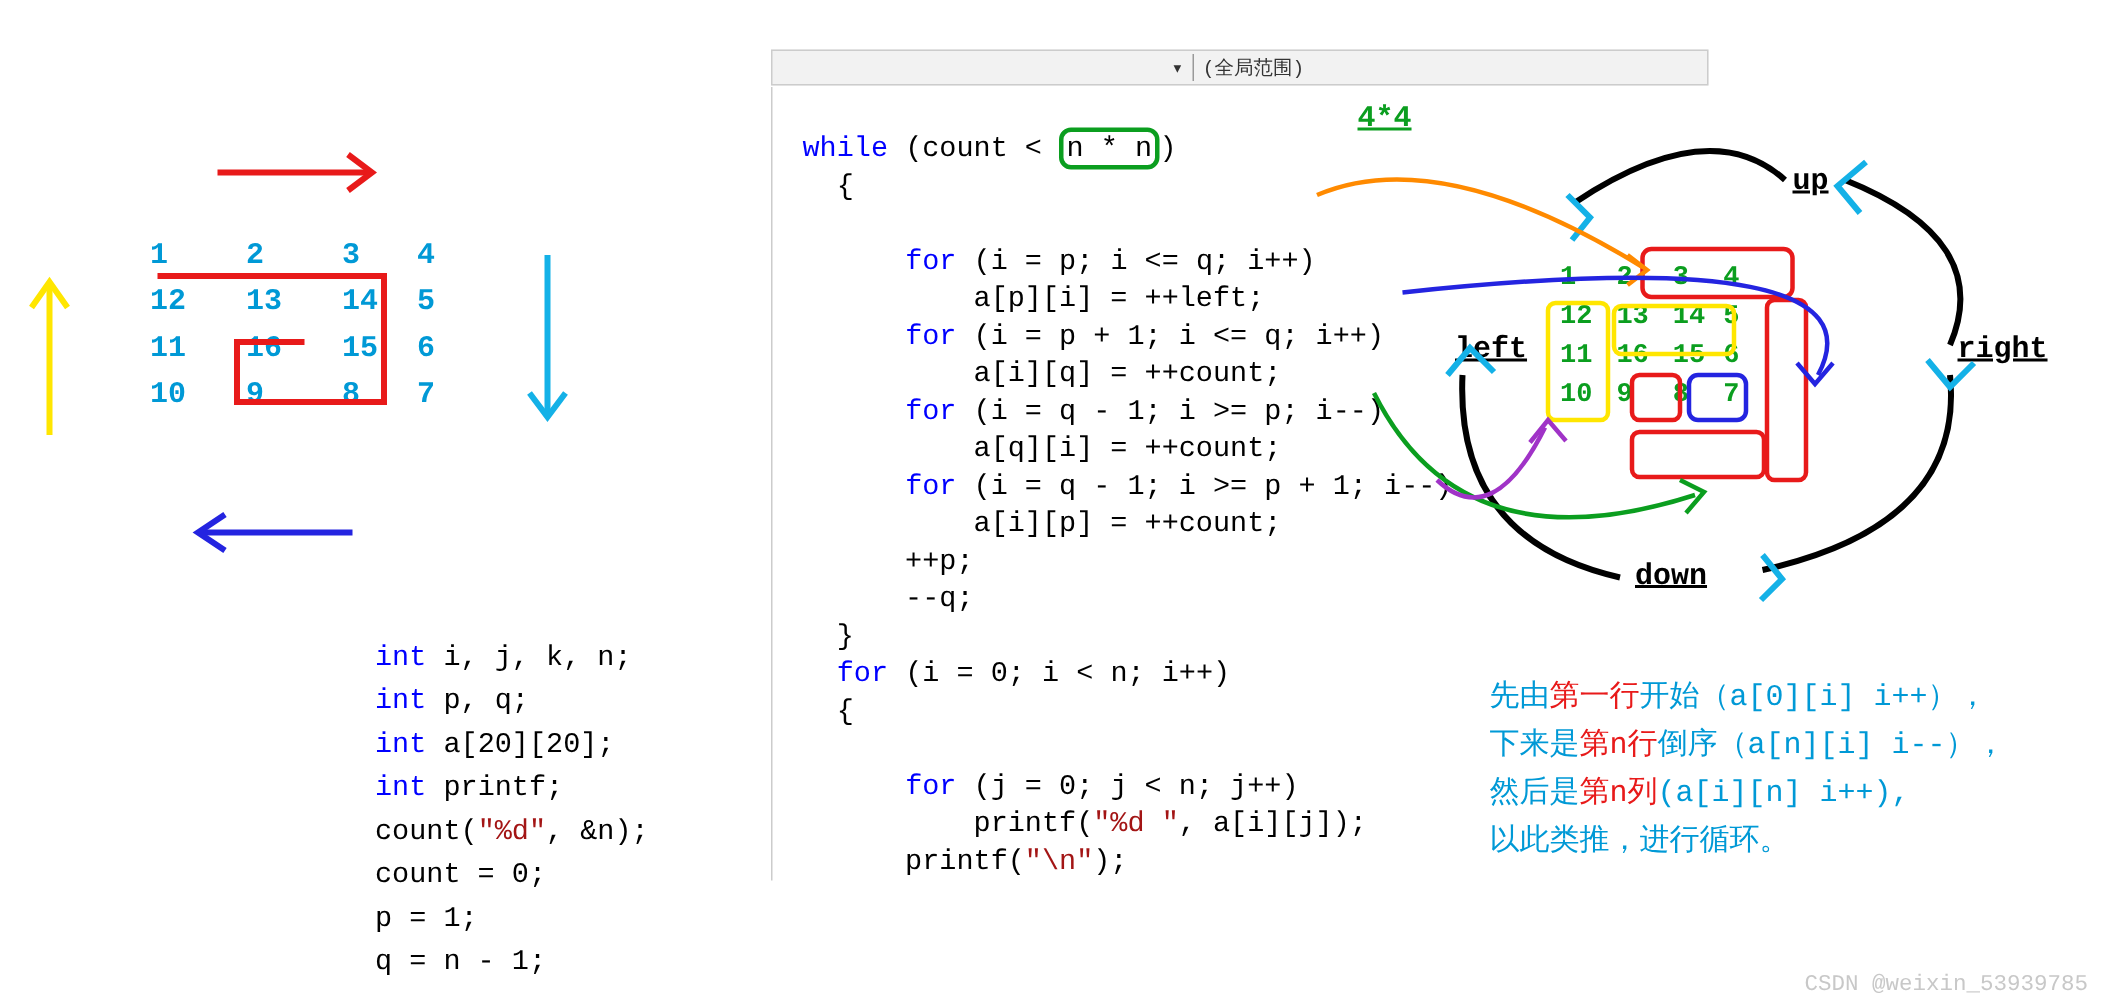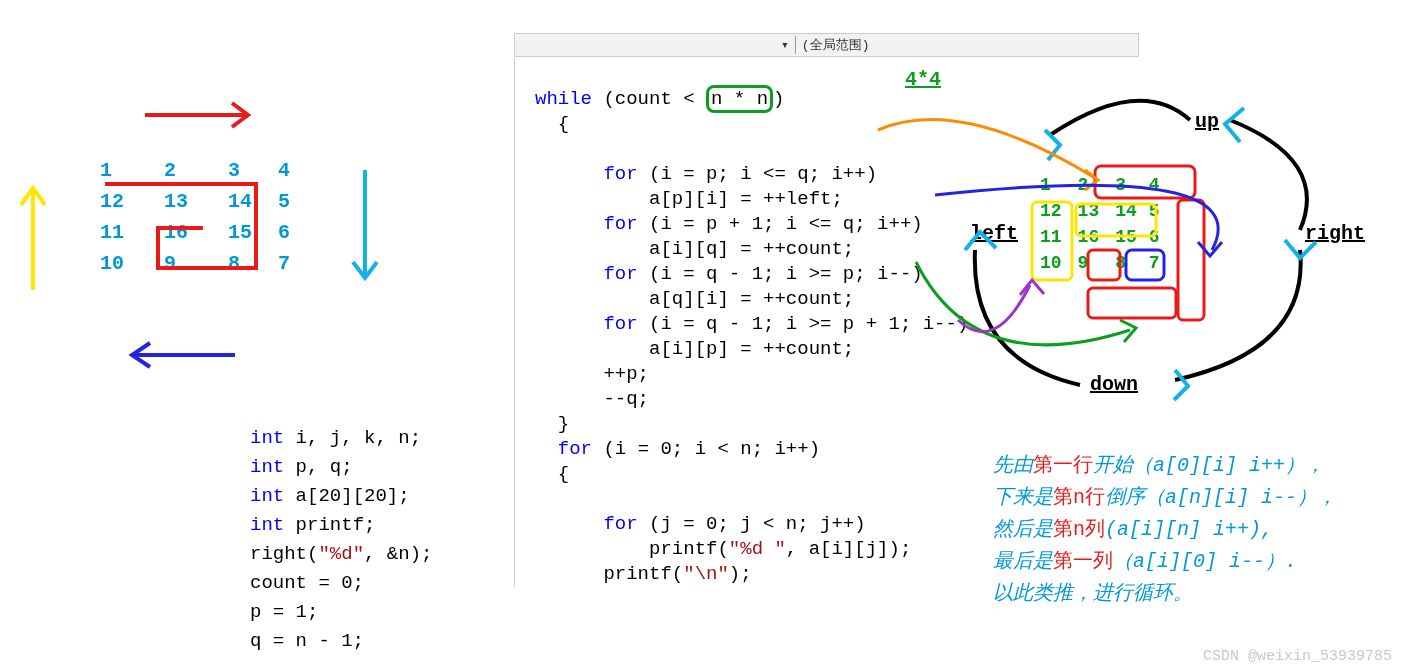--- a/index.html
+++ b/index.html
@@ -50,21 +50,21 @@
 
   
   .label { font-weight: bold; font-size: 20px; text-decoration: underline; }
   .lbl-black { color:#000; }
   .lbl-green { color:#0b9e1f; }
 
   
   .rsn { font-weight:bold; font-size:18px; color:#0b9e1f;}
 
   .chinese { font-size:20px; line-height:32px; }
-  .ch-blue{ color:#0099d6;font-style:italic;}
+  .ch-blue{ color:#0099d6;}
   .ch-red{ color:#e81a1a;}
 
   .watermark{
     color:#c8c8c8; font-size:15px;
   }
 </style>
 </head>
 <body>
 
 <div class="abs" style="left:100px; top:155px;">
@@ -113,21 +113,21 @@
   <polyline points="21,205 33,188 45,205" class="arrow-line arrow-yellow"></polyline>
 
   <polyline points="105,184 256,184 256,268 158,268 158,228 203,228" style="stroke:#e81a1a;stroke-width:4;fill:none;"></polyline>
 </svg>
 
 <div class="abs code1" style="left:250px; top:395px;">
 <span class="kw">int</span><span> i, j, k, n;</span>
 <span class="kw">int</span><span> p, q;</span>
 <span class="kw">int</span><span> a[20][20];</span>
 <span class="kw">int</span><span> printf;</span>
-<span>right(</span><span class="str">"%d"</span><span>, &amp;n);</span>
+<span>count(</span><span class="str">"%d"</span><span>, &amp;n);</span>
 <span>count = 0;</span>
 <span>p = 1;</span>
 <span>q = n - 1;</span>
 </div>
 
 <div class="abs" style="left:514px; top:33px; width:625px;">
   <div class="editor-bar">
     <div style="flex:0 0 260px;"></div>
     <span class="dropdown-arrow">▾</span>
     <div class="editor-sep"></div>
@@ -241,19 +241,16 @@
 <div class="abs chinese" style="left:993px; top:450px; width:400px;">
   <div>
     <span class="ch-blue">先由</span><span class="ch-red">第一行</span><span class="ch-blue">开始（a[0][i] i++），</span>
   </div>
   <div>
     <span class="ch-blue">下来是</span><span class="ch-red">第n行</span><span class="ch-blue">倒序（a[n][i] i--），</span>
   </div>
   <div>
     <span class="ch-blue">然后是</span><span class="ch-red">第n列</span><span class="ch-blue">(a[i][n] i++),</span>
   </div>
-  <div>
-    <span class="ch-blue">最后是</span><span class="ch-red">第一列</span><span class="ch-blue">（a[i][0] i--）.</span>
-  </div>
   <div class="ch-blue">以此类推，进行循环。</div>
 </div>
 
 <div class="abs watermark" style="right:14px; bottom:6px;">CSDN @weixin_53939785</div>
 
 </body></html>

